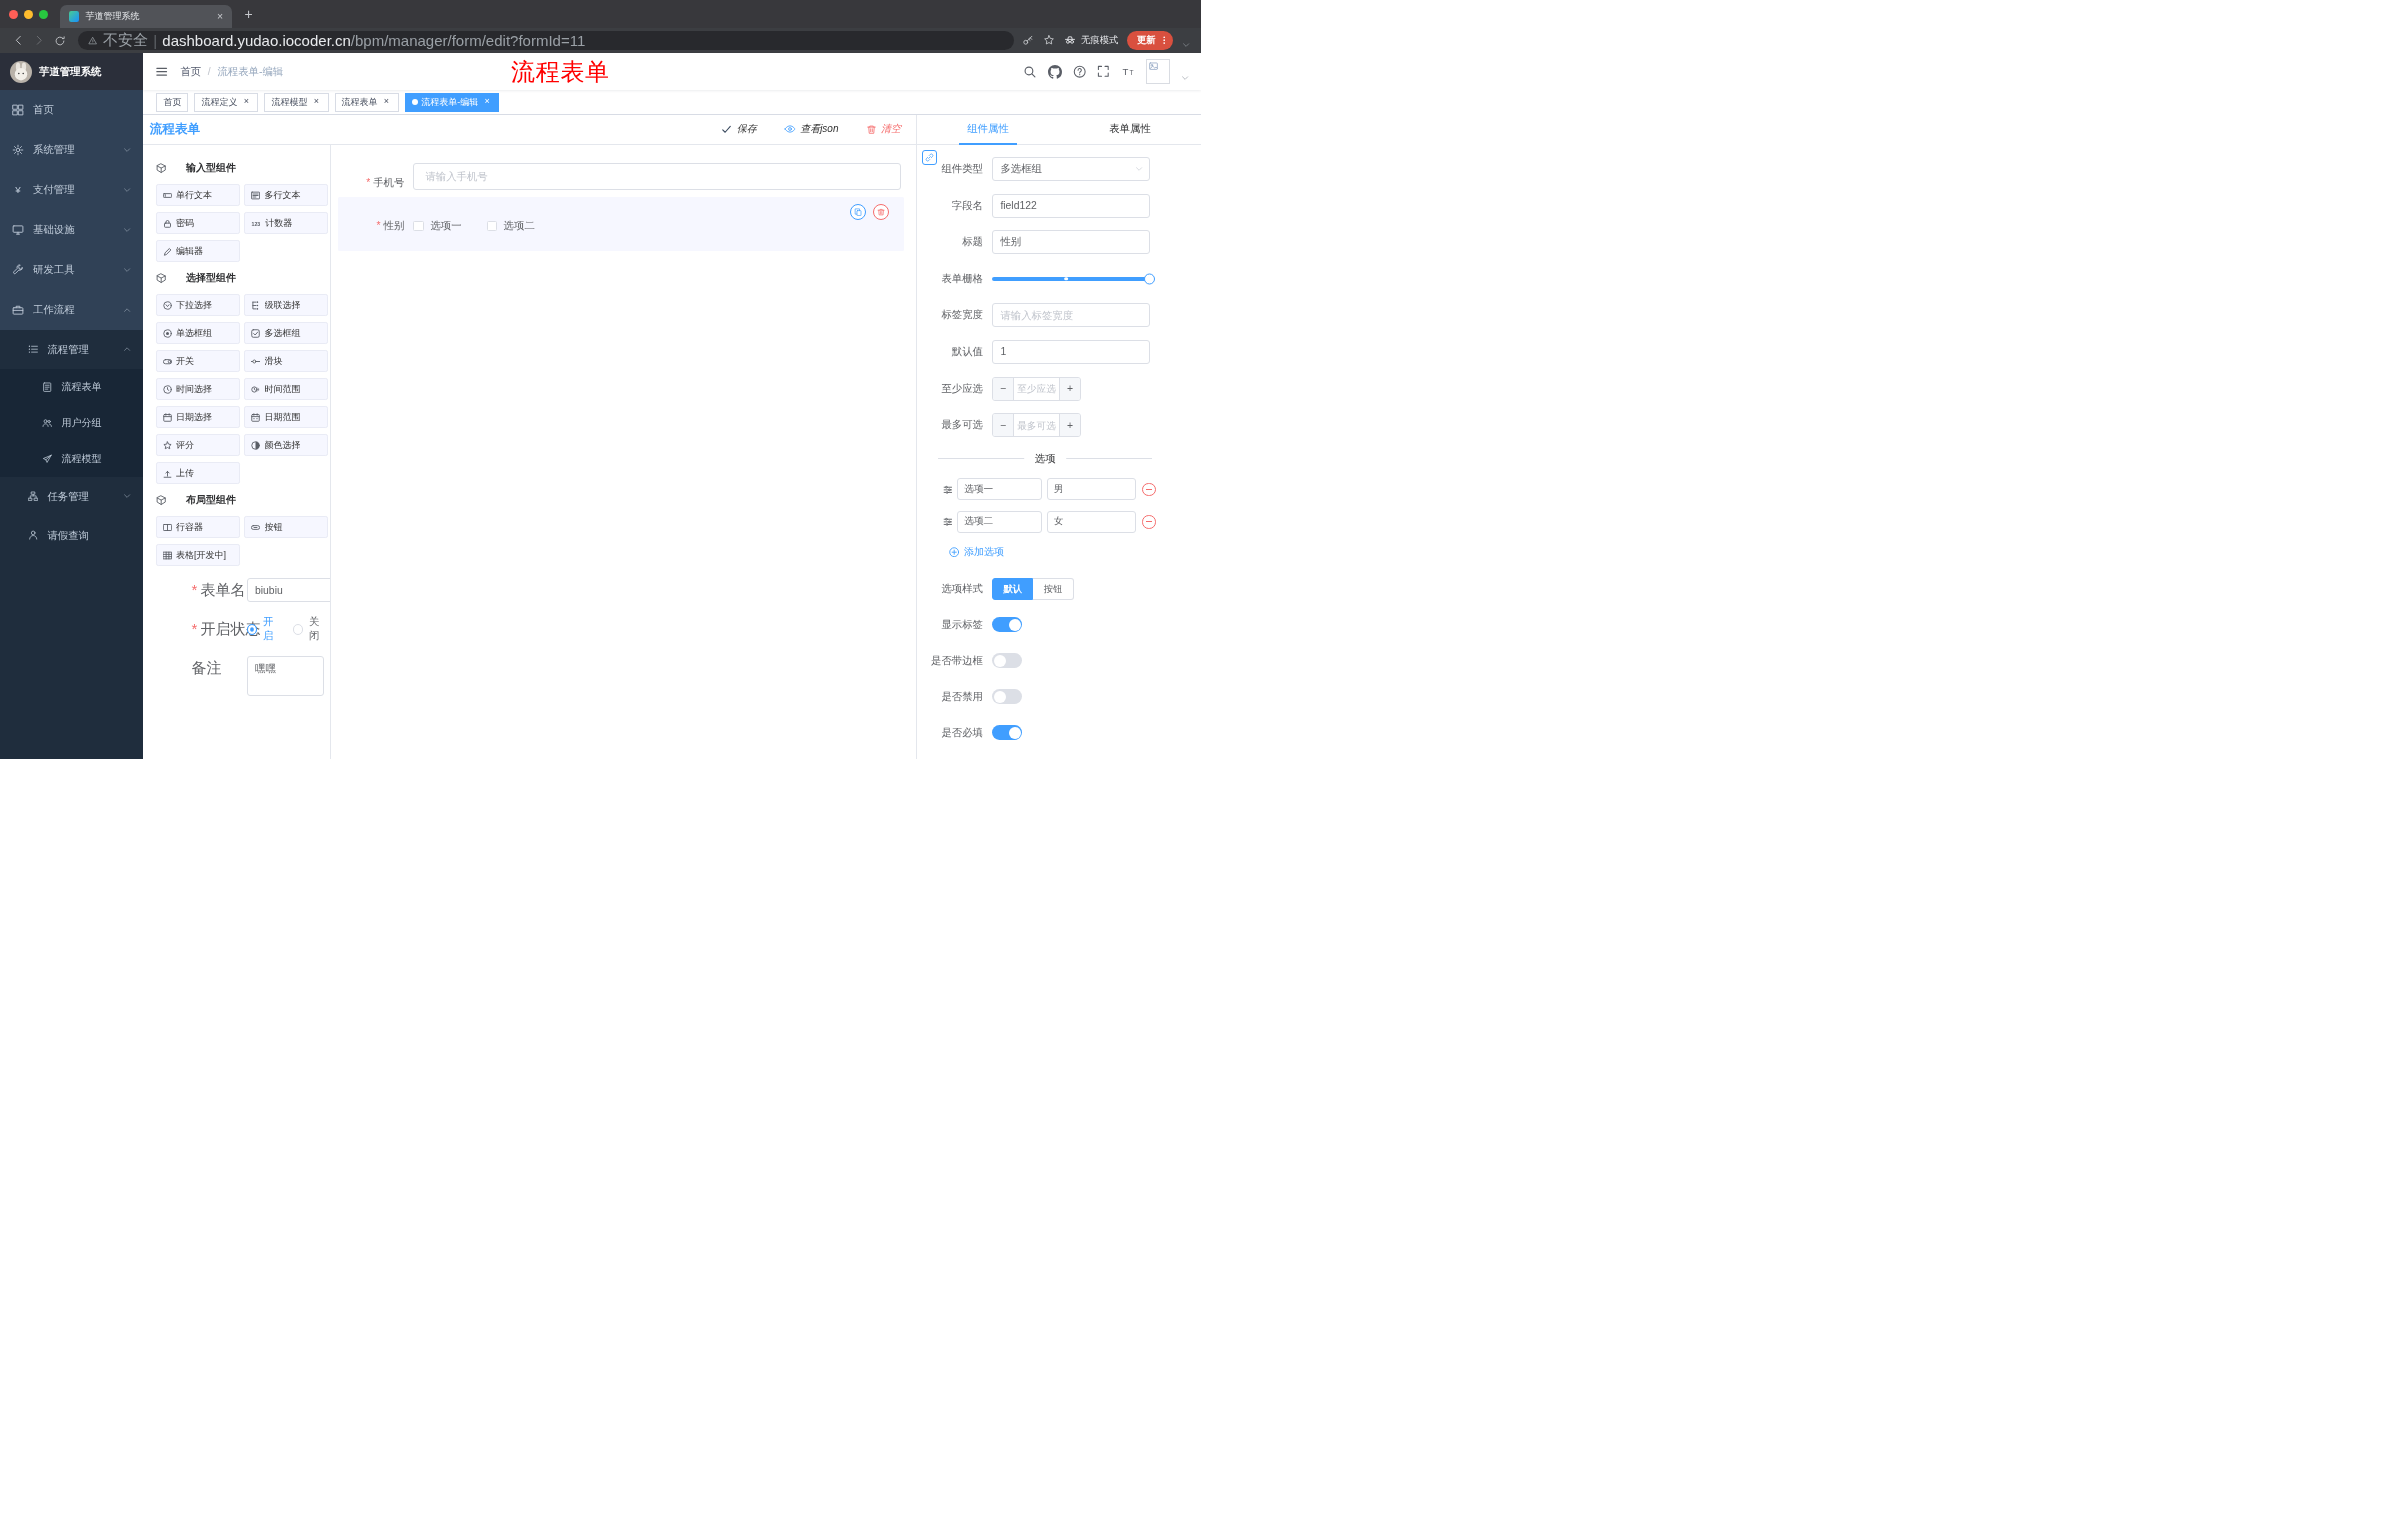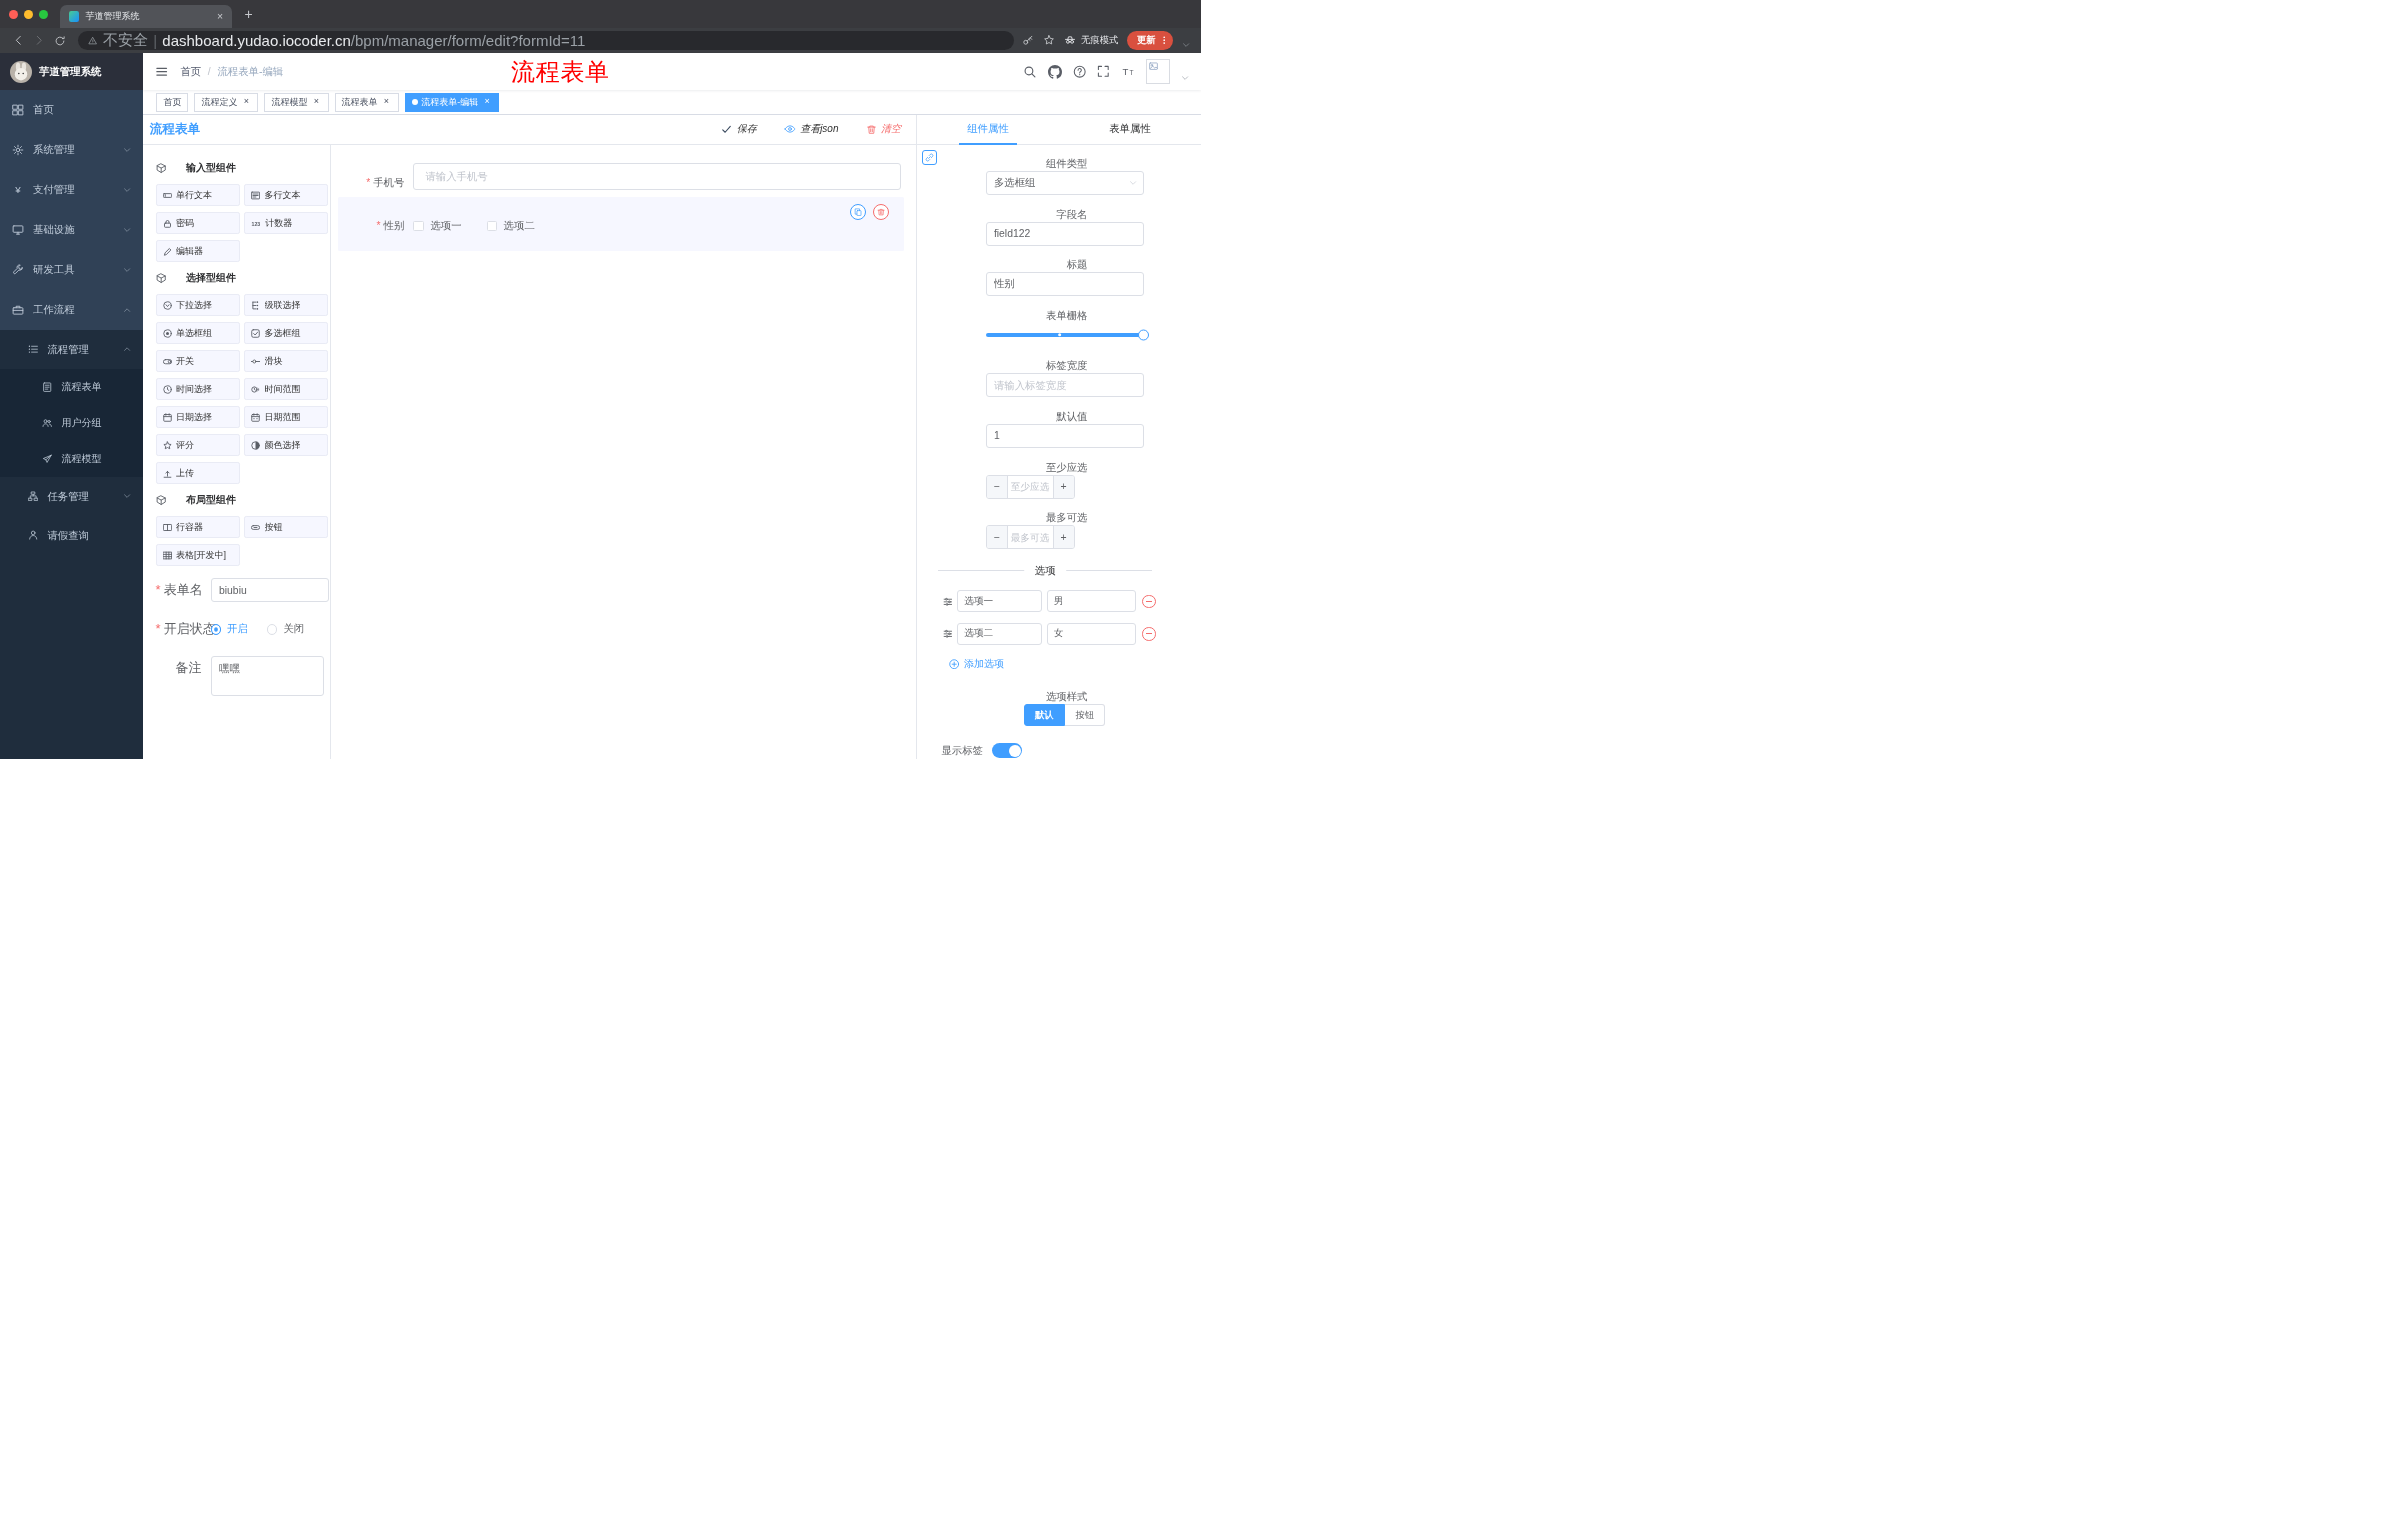--- a/index.html
+++ b/index.html
@@ -80,21 +80,21 @@
   .palette { width:188px; flex:none; border-right:0.7px solid #e4e7ed; padding:9px 6px 0 12.6px; overflow:hidden; }
   .group-title { display:flex; align-items:center; gap:20px; font-size:10px; font-weight:600; color:#303133; margin:7.4px 0 9px; }
   .group-title svg { color:#5a5e66; }
   .comp-grid { display:flex; flex-wrap:wrap; gap:6px 4.5px; margin-bottom:9px; width:174px; }
   .comp-item { width:84px; height:22px; display:flex; align-items:center; gap:4.5px; padding:0 6px; background:#f6f7ff; border:0.7px solid #e9ebf5; border-radius:2.2px; color:#333; font-size:9px; cursor:move; }
   .comp-item svg { color:#5a5e66; flex:none; }
   .comp-item .lbl { white-space:nowrap; overflow:hidden; }
 
   .meta-form { margin-top:12px; }
   .meta-row { display:flex; margin-bottom:15px; }
-  .meta-label { width:55px; flex:none; text-align:right; padding-right:9px; font-size:13px; color:#606266; line-height:24px; white-space:nowrap; }
+  .meta-label { width:55px; flex:none; text-align:left; padding-right:9px; font-size:15px; color:#606266; line-height:24px; white-space:nowrap;margin-left:36px; }
   .req::before { content:"*"; color:#f56c6c; margin-right:3px; }
   .meta-input { width:118px; height:24px; border:0.7px solid #dcdfe6; border-radius:3px; padding:0 7.4px; font-size:10.4px; color:#606266; outline:none; background:#fff; }
   textarea.meta-input { height:40px; padding:4.5px 7.4px; resize:none; font-family:inherit; line-height:1.4; }
   .radio { display:inline-flex; align-items:center; gap:6px; font-size:10.4px; color:#606266; margin-right:19.3px; height:24px; cursor:pointer; }
   .rdot { width:10.4px; height:10.4px; border-radius:50%; border:0.7px solid #dcdfe6; background:#fff; flex:none; }
   .radio.checked .rdot { border-color:#409eff; background:#409eff; box-shadow:inset 0 0 0 2.2px #fff; }
   .radio.checked .rlabel { color:#409eff; }
 
   
   .canvas { flex:1; min-width:0; padding:16.3px 12px 0 7.4px; background:#fff; }
@@ -111,21 +111,21 @@
   .cb-box { width:10.4px; height:10.4px; border:0.7px solid #dcdfe6; border-radius:1.5px; background:#fff; flex:none; }
 
   
   .props { width:285px; flex:none; border-left:0.7px solid #e4e7ed; position:relative; overflow:hidden; background:#fff; }
   .props-tabs { display:flex; height:31px; border-bottom:0.7px solid #e4e7ed; }
   .ptab { flex:1; display:flex; align-items:center; justify-content:center; font-size:10.4px; color:#303133; position:relative; cursor:pointer; }
   .ptab.active { color:#409eff; font-weight:500; }
   .ptab.active::after { content:""; position:absolute; left:42px; right:42px; bottom:-0.7px; height:1.5px; background:#409eff; }
   .anchor-btn { position:absolute; left:4.5px; top:36px; width:15px; height:15px; border:0.7px solid #409eff; border-radius:3px; color:#409eff; display:flex; align-items:center; justify-content:center; background:#fff; z-index:3; cursor:pointer; }
   .props-body { padding:12px 0 0 11px; }
-  .prow { display:flex; align-items:center; margin-bottom:12.6px;flex-direction:column; }
+  .prow { display:flex; align-items:center; margin-bottom:12.6px; }
   .plabel { width:64px; flex:none; text-align:right; padding-right:9px; font-size:10.4px; color:#606266; white-space:nowrap; }
   .pctrl { width:158px; position:relative; }
   .pinput { width:158px; height:24px; border:0.7px solid #dcdfe6; border-radius:3px; padding:0 7.4px; font-size:10.4px; color:#606266; outline:none; background:#fff; }
   .select-caret { position:absolute; right:6.7px; top:50%; transform:translateY(-50%); color:#c0c4cc; pointer-events:none; }
 
   .slider { position:relative; width:158px; height:24px; display:flex; align-items:center; }
   .slider-track { width:100%; height:3.7px; border-radius:2.2px; background:#409eff; position:relative; }
   .slider-mark { position:absolute; left:47%; top:50%; transform:translate(-50%,-50%); width:3.7px; height:3.7px; background:#fff; border-radius:50%; }
   .slider-handle { position:absolute; right:-5.2px; top:50%; transform:translateY(-50%); width:11px; height:11px; background:#fff; border:1.9px solid #409eff; border-radius:50%; cursor:grab; }
 

